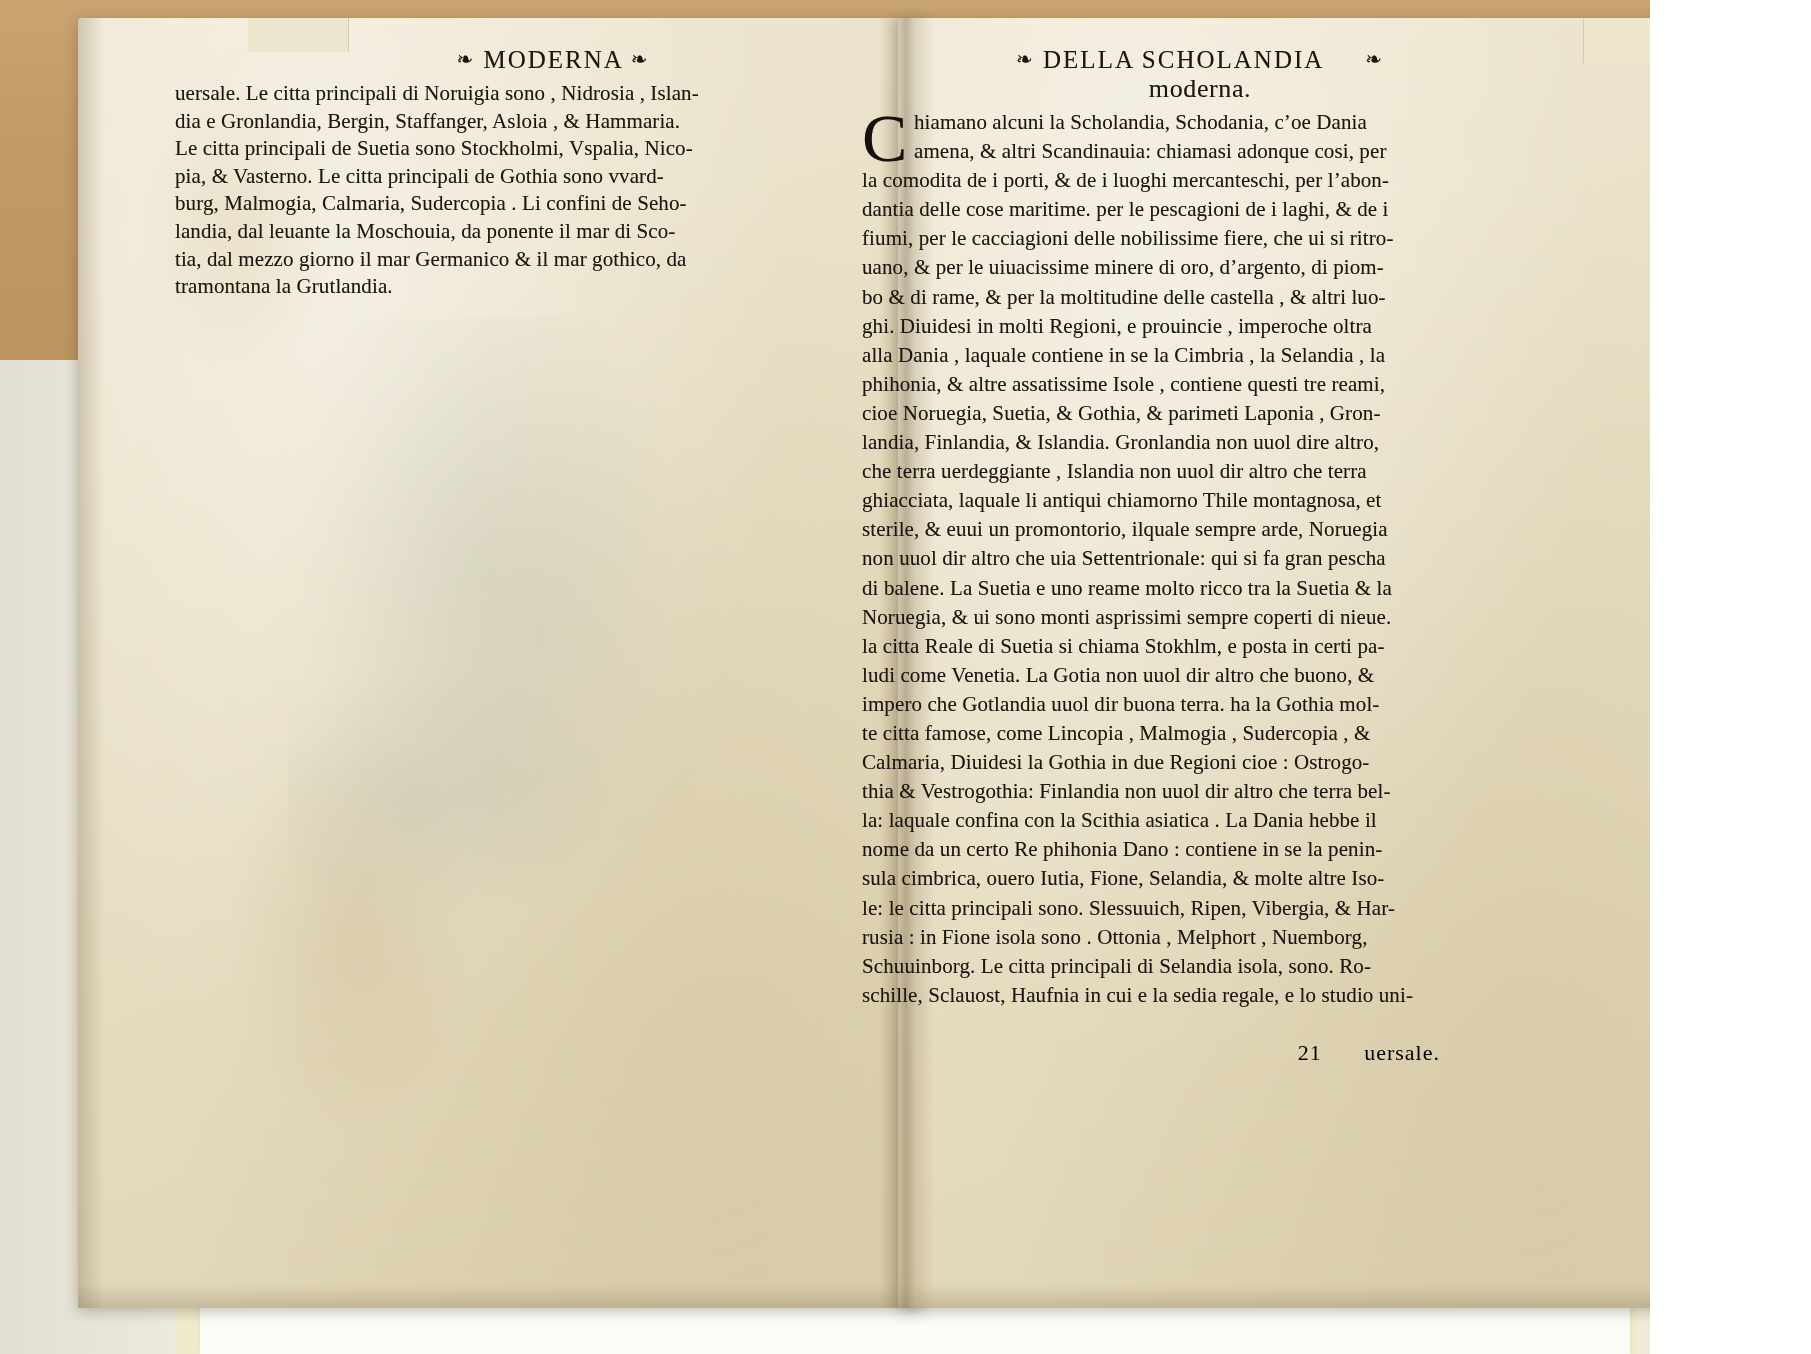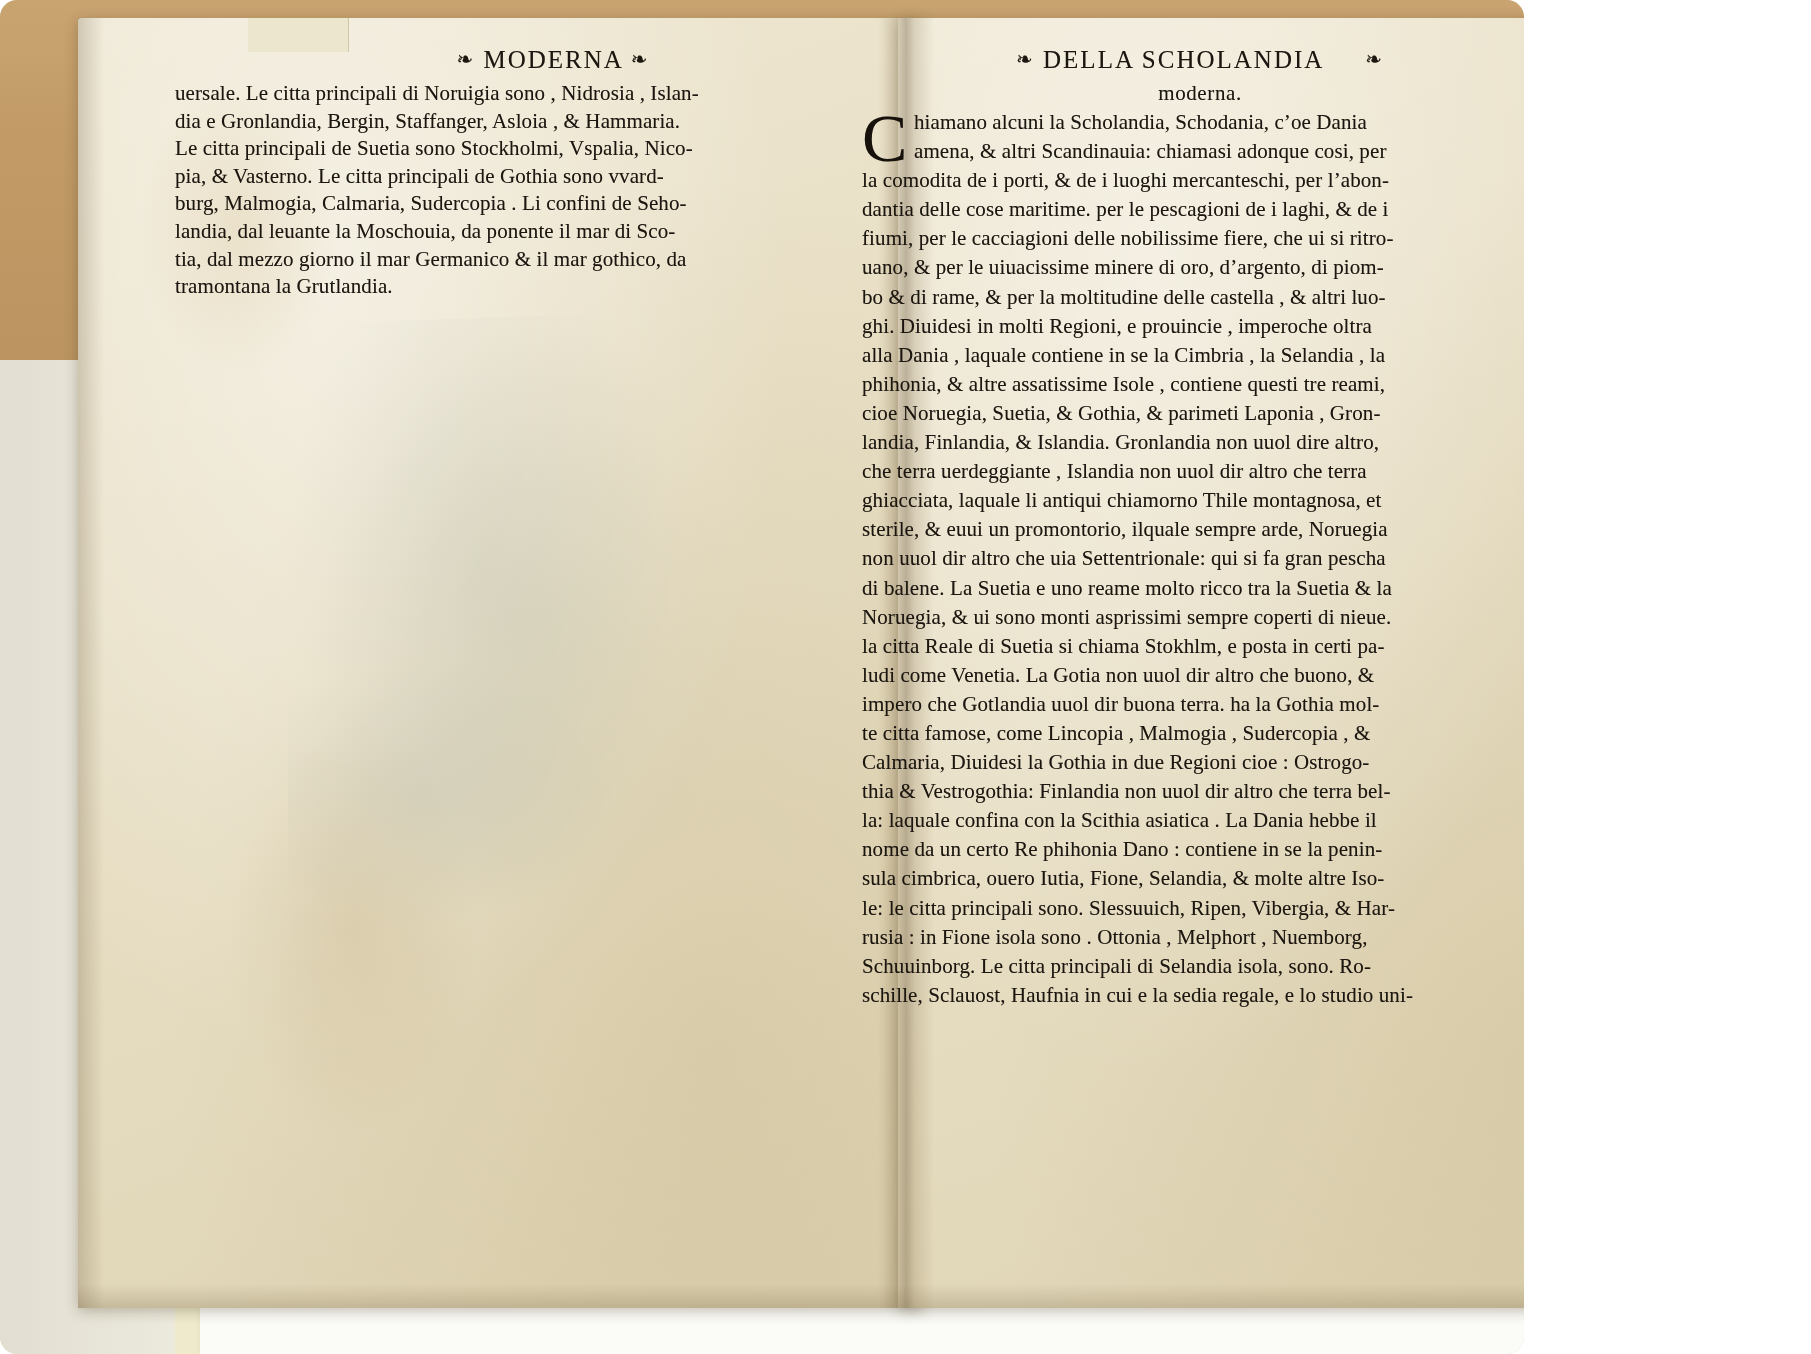--- a/index.html
+++ b/index.html
@@ -2,26 +2,25 @@
 <html><head>
 <meta charset="utf-8">
 <style>
   html, body {
     margin: 0;
     padding: 0;
     background: #ffffff;
   }
   #page {
     position: relative;
-    width: 1524px;
+    width: 1650px;
     height: 1354px;
     overflow: hidden;
     background: #e8e4cf;
     font-family: "Liberation Serif", serif;
-    border-radius: 17px;
   }
 
   
   .bg-upper {
     position: absolute;
     left: 0; top: 0;
     width: 1811px; height: 360px;
     background: linear-gradient(180deg, #c9a471 0%, #c19a66 40%, #bb9461 100%);
   }
   .bg-band-light {
@@ -124,24 +123,24 @@
     color: #1b1610;
     font-family: "Liberation Serif", serif;
   }
   .header-line {
     font-size: 25px;
     letter-spacing: 2.0px;
     text-align: center;
     white-space: nowrap;
   }
   .header-sub {
-    font-size: 21px;
+    font-size: 26px;
     text-align: center;
     letter-spacing: 0.6px;
-    margin-top: 7px;
+    margin-top: 0;
   }
   .orn { font-size: 20px; vertical-align: 2px; }
 
   .body-left {
     left: 175px; top: 52px;
     width: 575px;
   }
   .body-right {
     left: 862px; top: 108px;
     width: 578px;
@@ -299,14 +298,18 @@
     <div class="body-line">thia &amp; Vestrogothia: Finlandia non uuol dir altro che terra bel-</div>
     <div class="body-line">la: laquale confina con la Scithia asiatica . La Dania hebbe il</div>
     <div class="body-line">nome da un certo Re phihonia Dano : contiene in se la penin-</div>
     <div class="body-line">sula cimbrica, ouero Iutia, Fione, Selandia, &amp; molte altre Iso-</div>
     <div class="body-line">le: le citta principali sono. Slessuuich, Ripen, Vibergia, &amp; Har-</div>
     <div class="body-line">rusia : in Fione isola sono . Ottonia , Melphort , Nuemborg,</div>
     <div class="body-line">Schuuinborg. Le citta principali di Selandia isola, sono. Ro-</div>
     <div class="body-line">schille, Sclauost, Haufnia in cui e la sedia regale, e lo studio uni-</div>
   </div>
 
+  <div class="footer-line" style="top:1040px;">
+    <span class="folio-num">21</span>
+    <span>uersale.</span>
+  </div>
 
 </div>
 
 </body></html>

